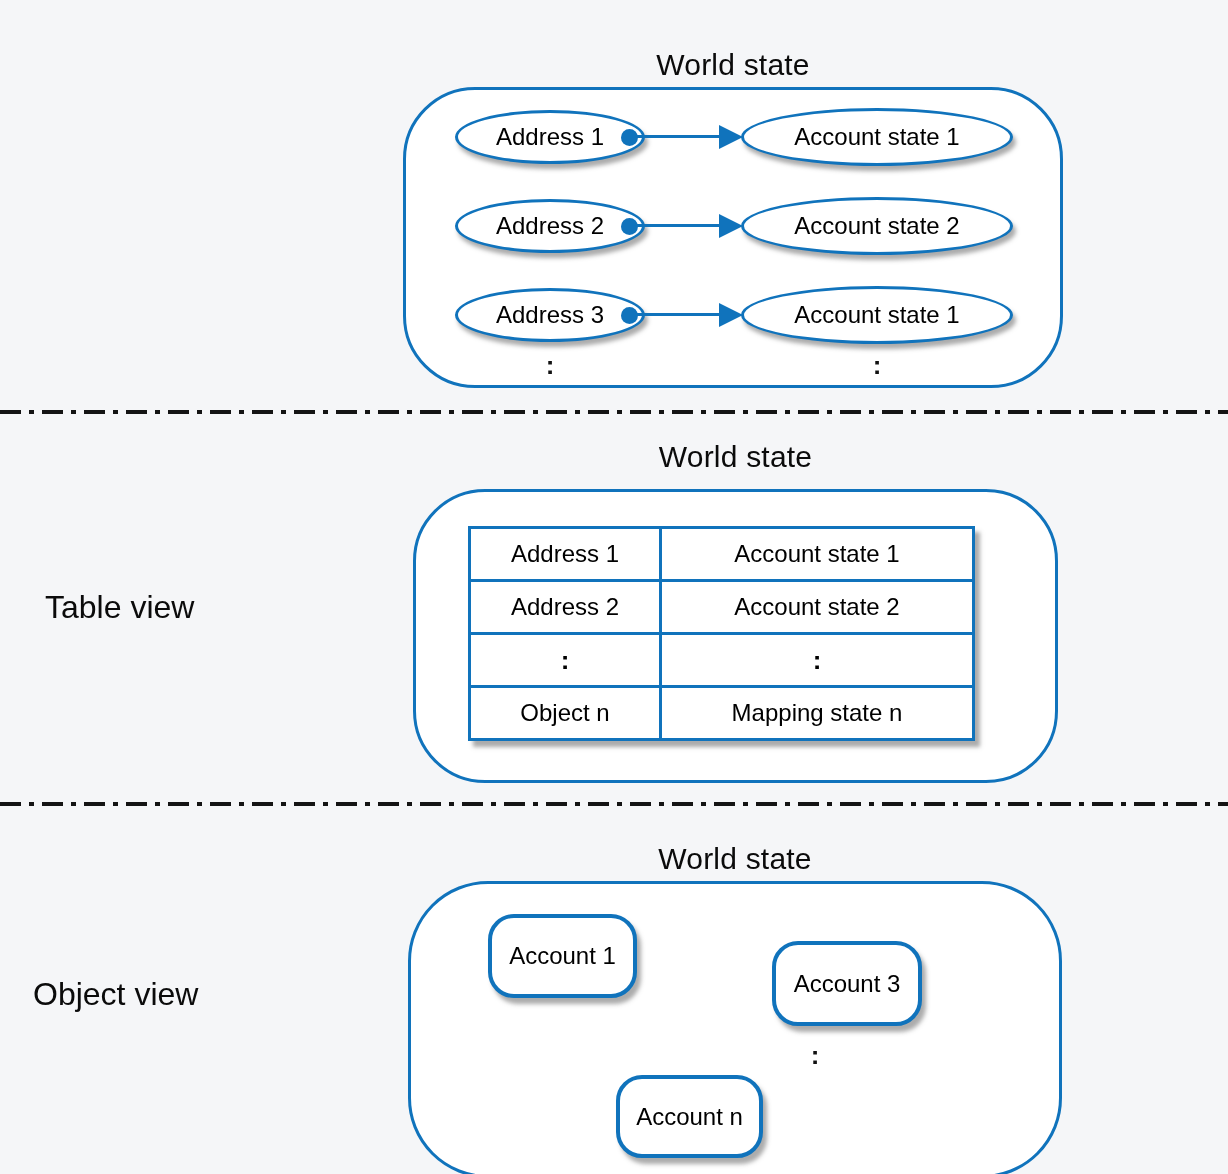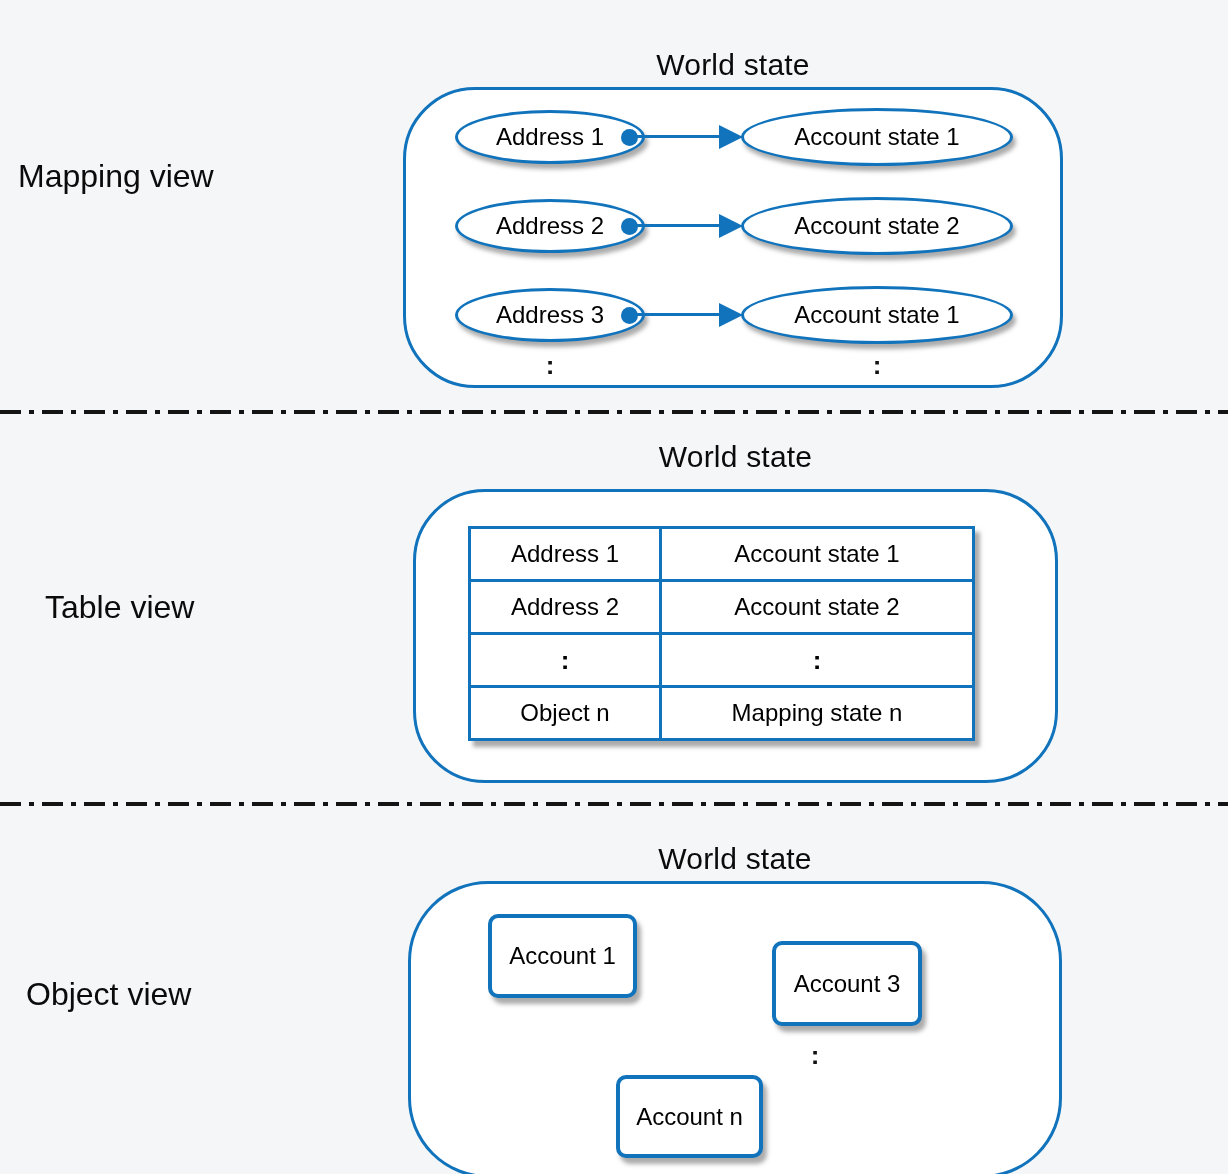--- a/index.html
+++ b/index.html
@@ -30,21 +30,21 @@
   .t3 { left: 408px; width: 654px; top: 806px; }
 
   .panel-label {
     position: absolute;
     font-size: 32px;
     color: #0b0b0b;
     white-space: nowrap;
   }
   .l1 { left: 18px; top: 122px; }
   .l2 { left: 45px; top: 553px; }
-  .l3 { left: 26px; top: 940px; }
+  .l3 { left: 33px; top: 940px; }
 
   
   .container {
     position: absolute;
     background: #ffffff;
     border: 3px solid #1073bc;
     box-sizing: border-box;
   }
   .rect1 { left: 403px; top: 51px;  width: 660px; height: 301px; border-radius: 72px; }
   .rect2 { left: 413px; top: 453px; width: 645px; height: 294px; border-radius: 72px; }
@@ -126,21 +126,21 @@
   }
   .state-table td.c1 { width: 188px; }
   .state-table td.c2 { width: 310px; }
   .state-table td.colon-cell { font-weight: 700; font-size: 26px; }
 
   
   .account-box {
     position: absolute;
     background: #ffffff;
     border: 4px solid #1073bc;
-    border-radius: 10px;
+    border-radius: 26px;
     box-sizing: border-box;
     display: flex;
     align-items: center;
     justify-content: center;
     font-size: 24px;
     box-shadow: 4px 6px 4px rgba(90, 90, 90, 0.5);
   }
   .box1 { left: 488px; top: 878px;  width: 149px; height: 84px; }
   .box2 { left: 772px; top: 905px;  width: 150px; height: 85px; }
   .boxn { left: 616px; top: 1039px; width: 147px; height: 83px; }
@@ -159,21 +159,20 @@
   }
   .sep1 { top: 374px; }
   .sep2 { top: 766px; }
 </style>
 </head>
 <body>
 
 <div class="canvas">
 
   <div class="section-title t1">World state</div>
-  <div class="panel-label l1">Mapping view</div>
   <div class="container rect1"></div>
 
   <div class="ellipse addr row1">Address 1</div>
   <div class="arrow row1">
     <span class="dot"></span>
     <span class="line"></span>
     <span class="head"></span>
   </div>
   <div class="ellipse acct row1">Account state 1</div>
 

